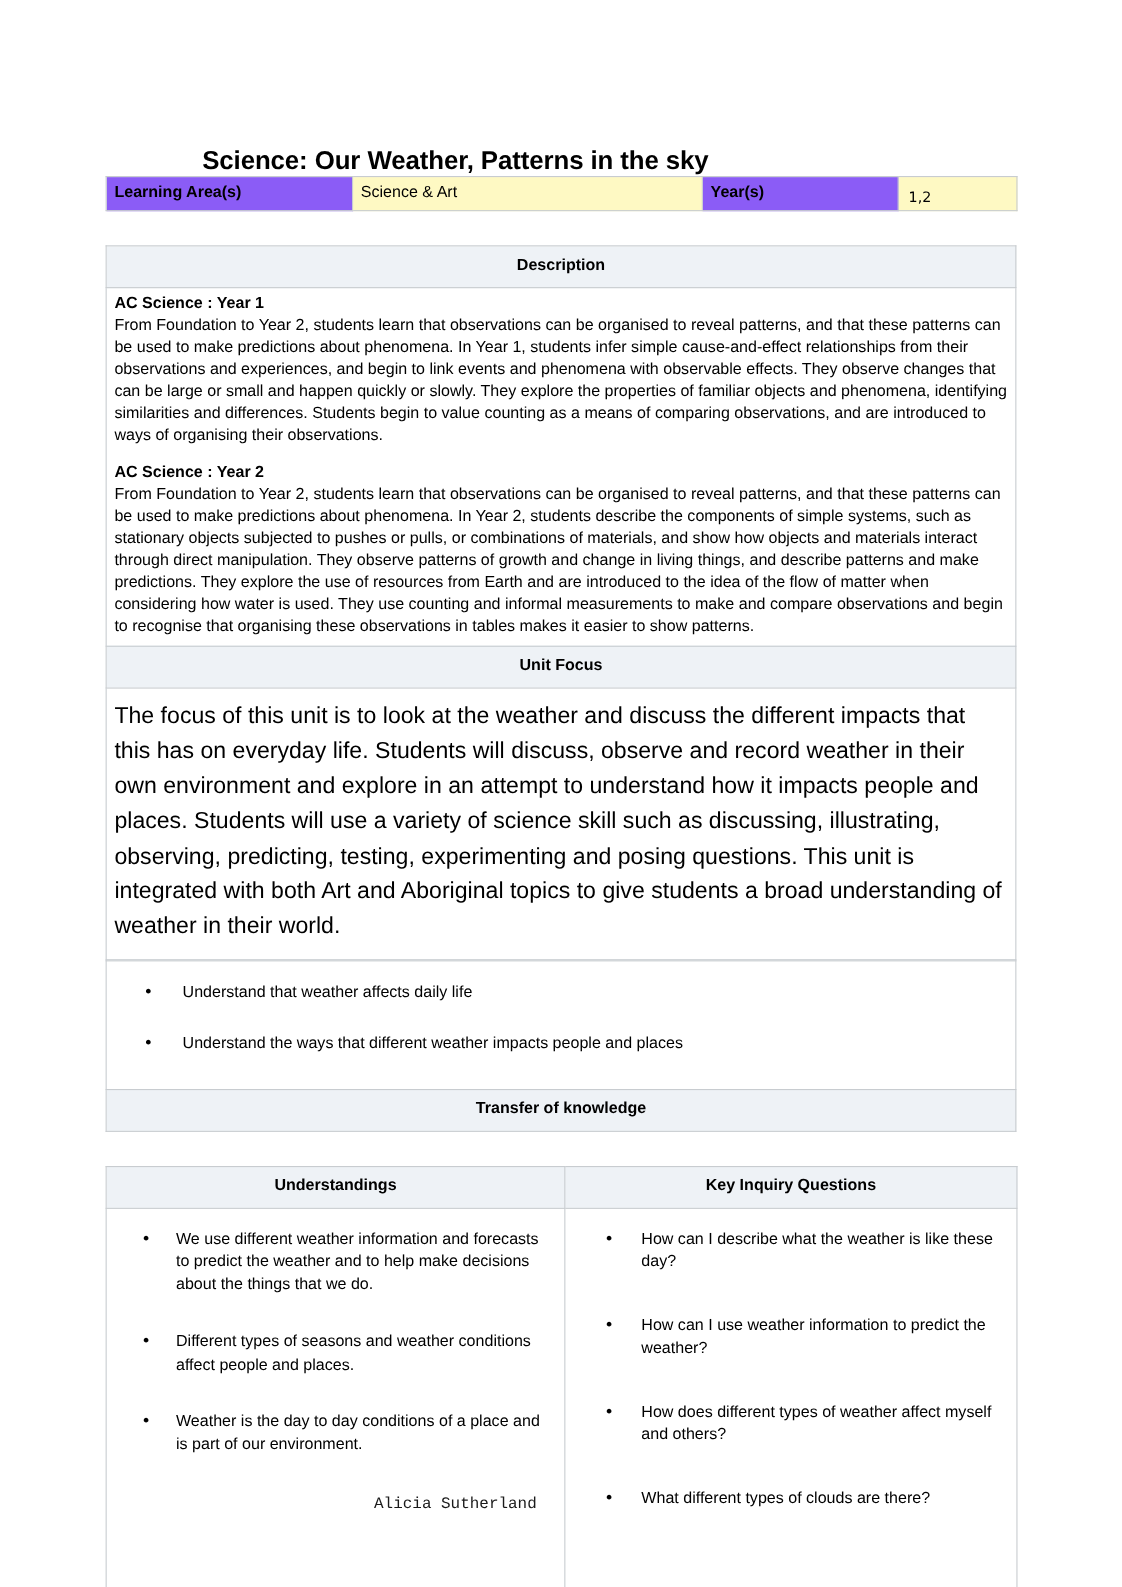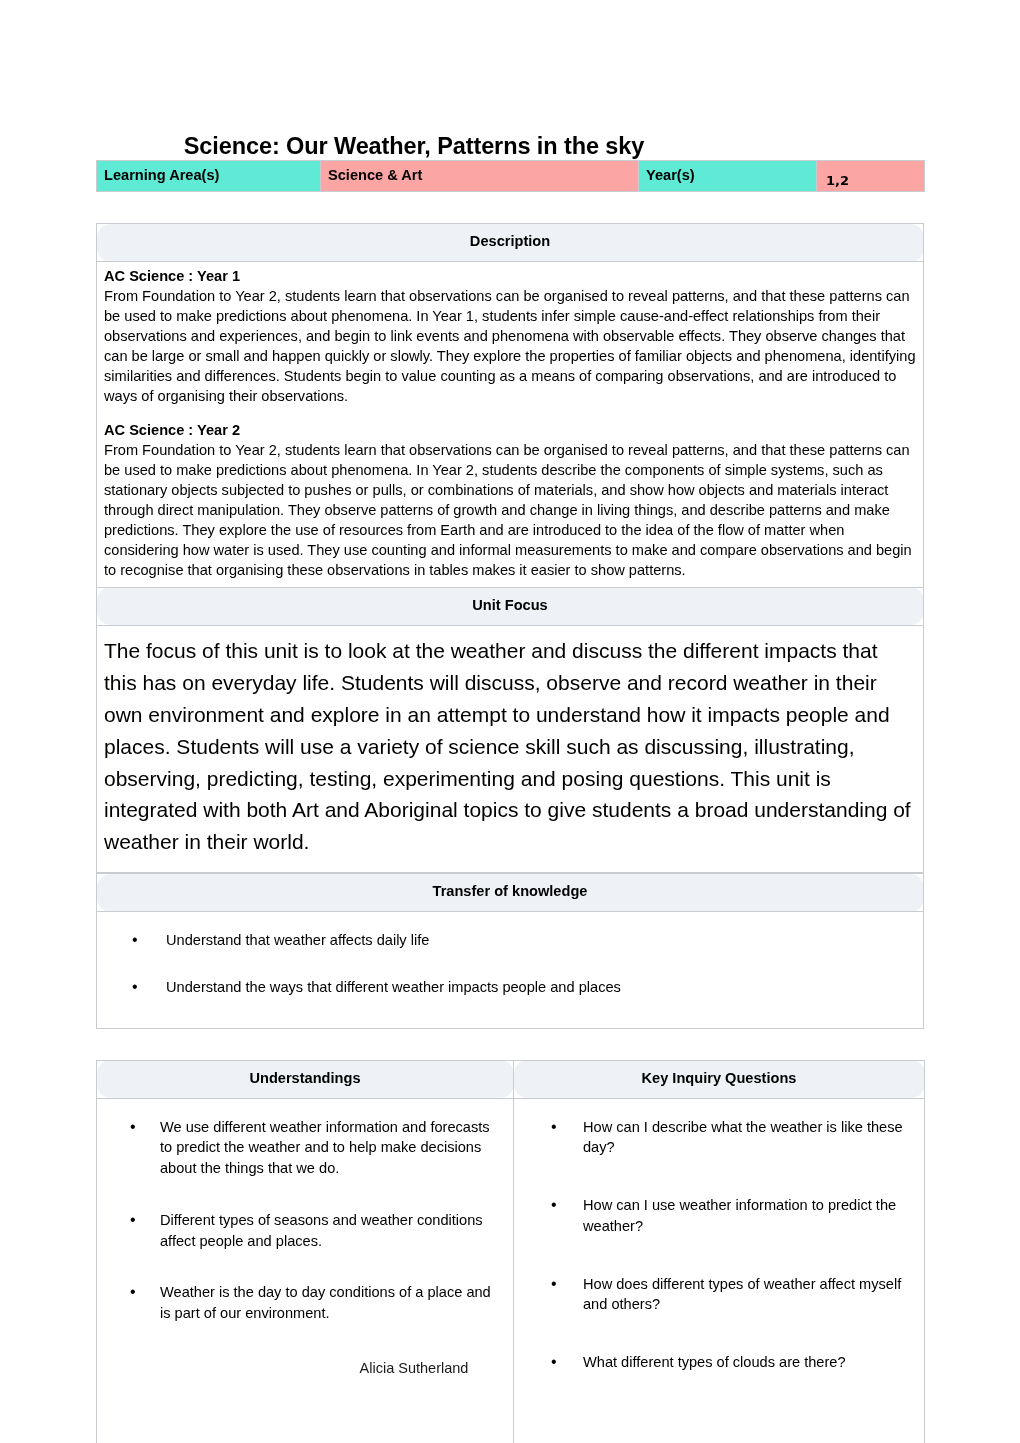--- a/index.html
+++ b/index.html
@@ -55,29 +55,27 @@
     border: 1px solid #c8ccd0;
     vertical-align: top;
     padding: 5px 7px 5px 7px;
   }
   .hdr-cell {
     background: #eef2f6;
     font-weight: bold;
     text-align: center;
     padding-top: 8px !important;
     padding-bottom: 9px !important;
-    border-radius: 14px;
   }
   .lbl-cell {
-    background: #5eead4;
+    background: #8b5cf6;
     font-weight: bold;
   }
   .val-cell {
-    background: #fca5a5;
-    font-weight: bold;
+    background: #fef9c3;
   }
   .val-plain {
     font-family: "DejaVu Sans", sans-serif;
     font-size: 13px;
     position: relative;
     top: 5px;
     left: 2px;
   }
 
   
@@ -145,21 +143,21 @@
     left: 30px;
   }
 
   
   .footer {
     position: absolute;
     left: 0;
     right: 0;
     top: 1360px;
     text-align: center;
-    font-family: Liberation Sans, sans-serif;
+    font-family: Liberation Mono, monospace;
     font-size: 14.5px;
     color: #1a1a1a;
   }
 </style>
 </head>
 <body>
 
 <div class="page">
 
   <h1 class="doc-title">Science: Our Weather, Patterns in the sky</h1>
@@ -203,29 +201,29 @@
       <tr>
         <td class="focus-cell">The focus of this unit is to look at the weather and discuss the different impacts that this has on everyday life. Students will discuss, observe and record weather in their own environment and explore in an attempt to understand how it impacts people and places. Students will use a variety of science skill such as discussing, illustrating, observing, predicting, testing, experimenting and posing questions. This unit is integrated with both Art and Aboriginal topics to give students a broad understanding of weather in their world.</td>
       </tr>
     </tbody>
   </table>
 
 
   <table class="tbl">
     <tbody>
       <tr>
-        <td class="hdr-cell">Transfer of knowledge</td>
-      </tr>
-      <tr>
         <td class="tk-cell">
           <ul class="blist">
             <li>Understand that weather affects daily life</li>
             <li>Understand the ways that different weather impacts people and places</li>
           </ul>
         </td>
+      </tr>
+      <tr>
+        <td class="hdr-cell">Transfer of knowledge</td>
       </tr>
     </tbody>
   </table>
 
   <div class="gap-1"></div>
 
   <table class="tbl">
     <colgroup>
       <col style="width:417px">
       <col style="width:411px">

